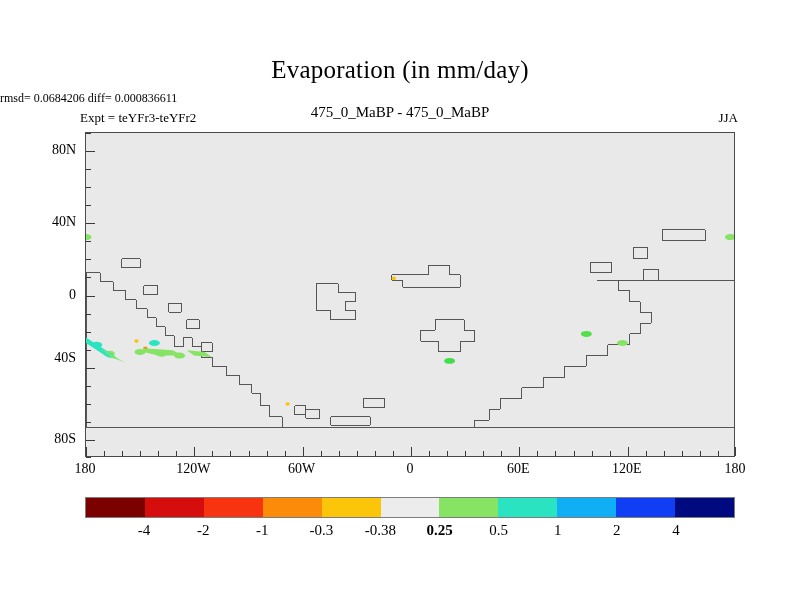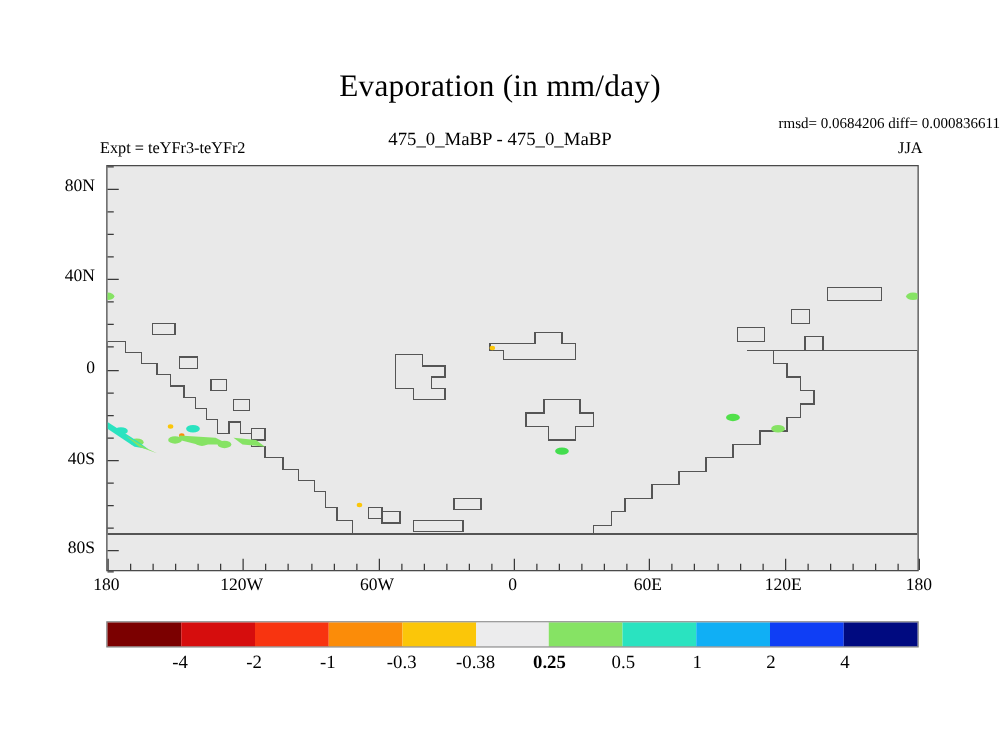--- a/index.html
+++ b/index.html
@@ -25,21 +25,21 @@
     text-align: center;
     font-size: 25px;
     line-height: 30px;
     letter-spacing: 0.2px;
   }
   #stats-line {
     position: absolute;
     left: 0;
     top: 91px;
     width: 800px;
-    text-align: right;
+    text-align: left;
     font-size: 12px;
     line-height: 14px;
   }
   #dataset-line {
     position: absolute;
     left: 0;
     top: 104px;
     width: 800px;
     text-align: center;
     font-size: 15px;
@@ -273,21 +273,21 @@
 <div class="axis-label xlabel" style="left: 85px;">180</div>
 <div class="axis-label xlabel" style="left: 193.333px;">120W</div>
 <div class="axis-label xlabel" style="left: 301.667px;">60W</div>
 <div class="axis-label xlabel" style="left: 410px;">0</div>
 <div class="axis-label xlabel" style="left: 518.333px;">60E</div>
 <div class="axis-label xlabel" style="left: 626.667px;">120E</div>
 <div class="axis-label xlabel" style="left: 735px;">180</div>
 <div class="axis-label ylabel" style="top: 150.056px;">80N</div>
 <div class="axis-label ylabel" style="top: 222.278px;">40N</div>
 <div class="axis-label ylabel" style="top: 294.5px;">0</div>
-<div class="axis-label ylabel" style="top: 368px;">40S</div>
+<div class="axis-label ylabel" style="top: 358px;">40S</div>
 <div class="axis-label ylabel" style="top: 438.944px;">80S</div>
 <div class="cb-label" style="left: 144.091px;">-4</div>
 <div class="cb-label" style="left: 203.182px;">-2</div>
 <div class="cb-label" style="left: 262.273px;">-1</div>
 <div class="cb-label" style="left: 321.364px;">-0.3</div>
 <div class="cb-label" style="left: 380.455px;">-0.38</div>
 <div class="cb-label" style="left: 439.545px; font-weight: bold;">0.25</div>
 <div class="cb-label" style="left: 498.636px; font-family: Liberation Serif, serif;">0.5</div>
 <div class="cb-label" style="left: 557.727px;">1</div>
 <div class="cb-label" style="left: 616.818px;">2</div>

